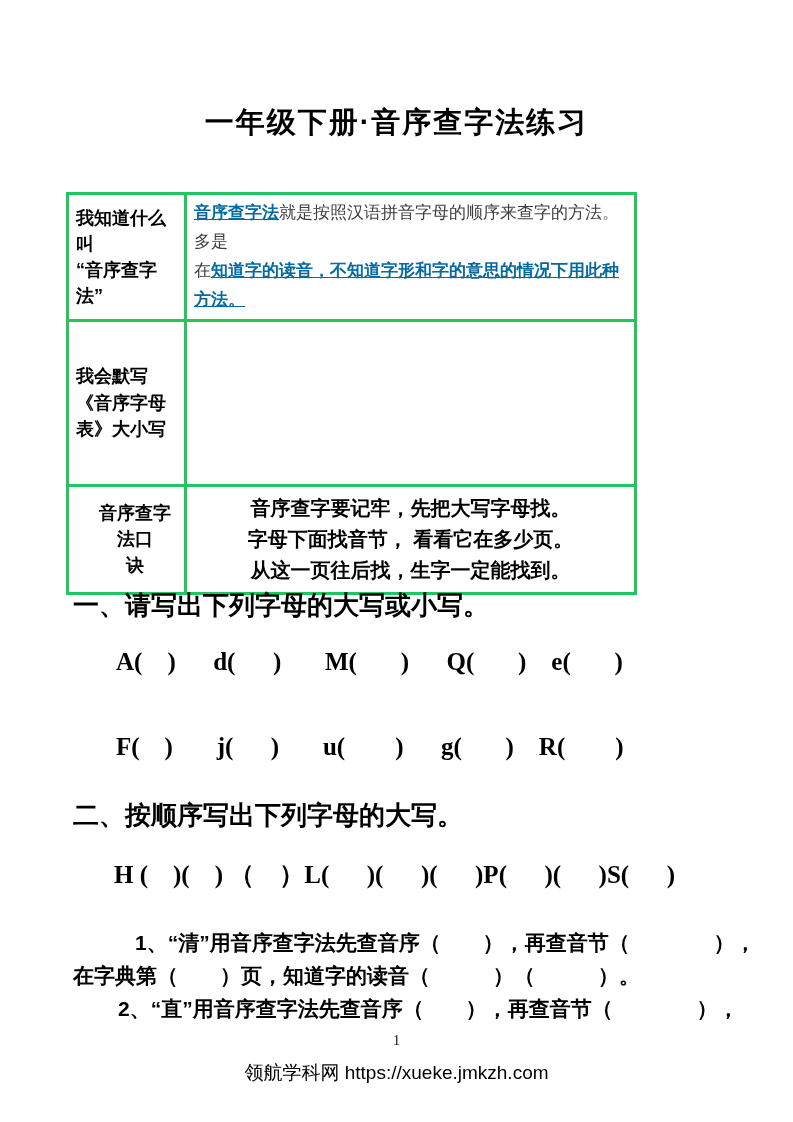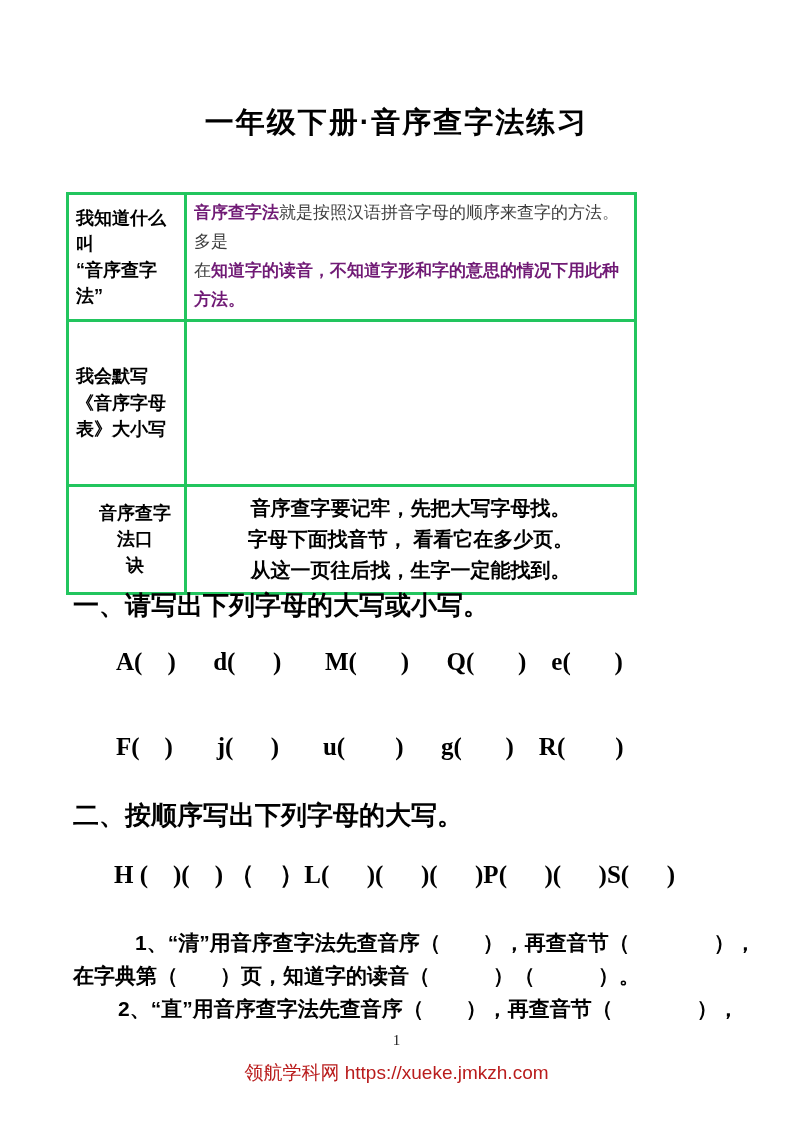--- a/index.html
+++ b/index.html
@@ -34,21 +34,21 @@
     font-weight:bold;
     font-size:18px;
     line-height:1.45;
     white-space:pre-line;
   }
   td.cell-label.centered { text-align:center;padding-left:24px; }
   tr.row-1 td { height:83px; }
   tr.row-2 td { height:165px; }
   tr.row-3 td { height:108px; }
   td.cell-content { font-size:17px; line-height:1.7; padding:6px 9px; }
-  .seg-bold { font-weight:bold; color:#701a75; }
+  .seg-bold { font-weight:bold; color:#0369a1;text-decoration:underline; }
   .seg-normal {
     font-family:"Liberation Serif", serif;
     font-weight:normal; color:#3d3d3d;
   }
   td.cell-rhyme {
     font-weight:bold; font-size:20px;
     text-align:center; line-height:1.55;
     white-space:pre-line;
   }
   .sec-heading {
@@ -69,21 +69,21 @@
   }
   .page-number {
     position:absolute; top:1032px; left:0; width:100%;
     text-align:center;
     font-family:"Liberation Serif", serif;
     font-size:15px; color:#222;
   }
   .footer-credit {
     position:absolute; top:1060px; left:0; width:100%;
     text-align:center;
-    font-size:19px; color:#b91c1c;
+    font-size:19px; color:#000000;
   }
 </style>
 </head>
 <body>
 
 <div class="page">
 
   <div class="doc-title">一年级下册·音序查字法练习</div>
 
   <table class="info-table">

